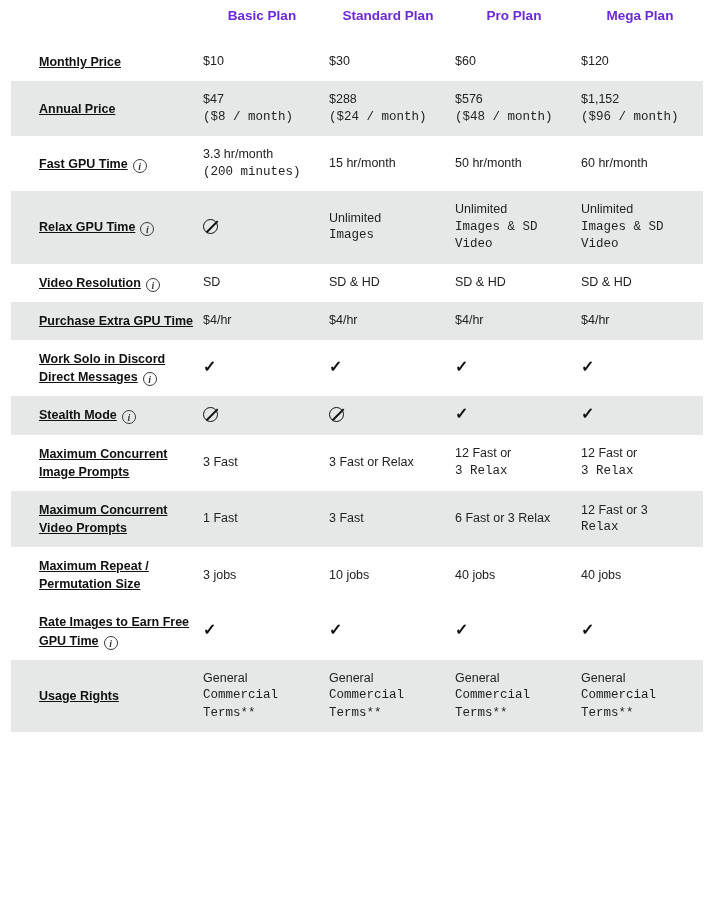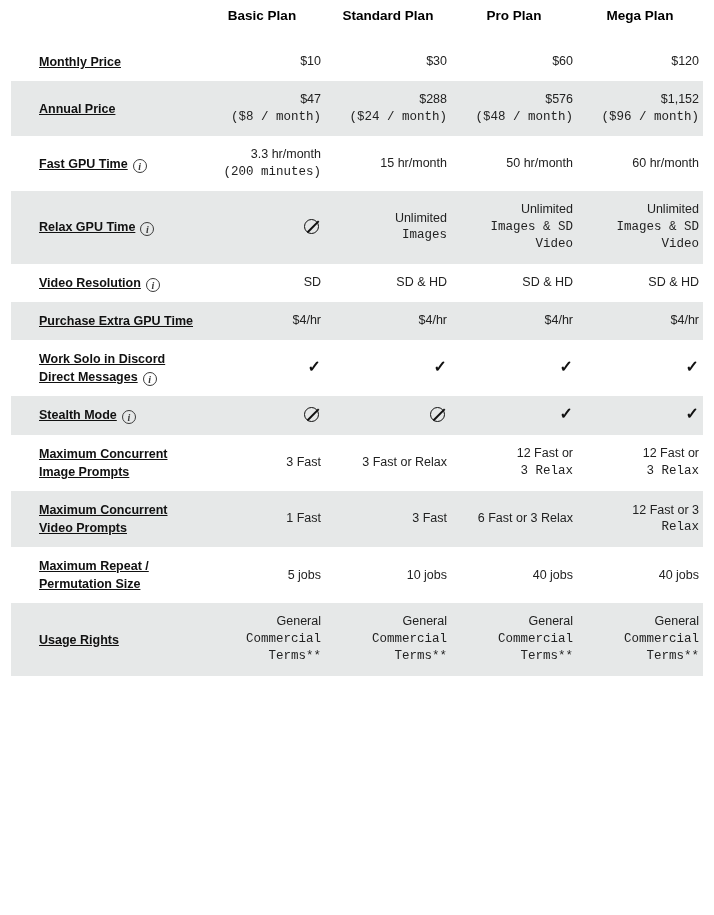--- a/index.html
+++ b/index.html
@@ -24,21 +24,21 @@
     width: 692px;
     margin-left: 11px;
     table-layout: fixed;
   }
   table.pricing col.feature-col { width: 188px; }
   table.pricing col.plan-col { width: 126px; }
 
   thead th {
     font-size: 13.5px;
     font-weight: bold;
-    color: #000000;
+    color: #6d28d9;
     text-align: center;
     padding: 8px 4px 20px 4px;
     vertical-align: bottom;
     background: #ffffff;
   }
   thead th.feature-head {
     background: #ffffff;
   }
 
   tbody tr.alt {
@@ -57,21 +57,21 @@
     color: #111111;
     padding-left: 28px;
     padding-right: 6px;
     line-height: 1.45;
     text-align: left;
     text-decoration: underline;
   }
   td.val {
     font-size: 12.5px;
     color: #222222;
-    text-align: right;
+    text-align: left;
     line-height: 1.4;
   }
   td.val .sub {
     display: block;
     font-size: 12.5px;
     font-family: Liberation Mono, monospace;
   }
   .info-icon {
     display: inline-block;
     width: 14px;
@@ -211,25 +211,32 @@
         </tr>
         <tr class="alt">
           <td class="feature"><span>Maximum Concurrent Video Prompts</span></td>
           <td class="val"><span>1 Fast</span></td>
           <td class="val"><span>3 Fast</span></td>
           <td class="val"><span>6 Fast or 3 Relax</span></td>
           <td class="val"><span>12 Fast or 3</span><span class="sub">Relax</span></td>
         </tr>
         <tr class="plain">
           <td class="feature"><span>Maximum Repeat / Permutation Size</span></td>
-          <td class="val"><span>5 jobs</span></td>
+          <td class="val"><span>3 jobs</span></td>
           <td class="val"><span>10 jobs</span></td>
           <td class="val"><span>40 jobs</span></td>
           <td class="val"><span>40 jobs</span></td>
         </tr>
+        <tr class="plain">
+          <td class="feature"><span>Rate Images to Earn Free GPU Time</span><span class="info-icon">i</span></td>
+          <td class="val"><span class="check">✓</span></td>
+          <td class="val"><span class="check">✓</span></td>
+          <td class="val"><span class="check">✓</span></td>
+          <td class="val"><span class="check">✓</span></td>
+        </tr>
         <tr class="alt">
           <td class="feature"><span>Usage Rights</span></td>
           <td class="val"><span>General</span><span class="sub">Commercial</span><span class="sub">Terms**</span></td>
           <td class="val"><span>General</span><span class="sub">Commercial</span><span class="sub">Terms**</span></td>
           <td class="val"><span>General</span><span class="sub">Commercial</span><span class="sub">Terms**</span></td>
           <td class="val"><span>General</span><span class="sub">Commercial</span><span class="sub">Terms**</span></td>
         </tr>
       </tbody>
   </table>
 </div>

